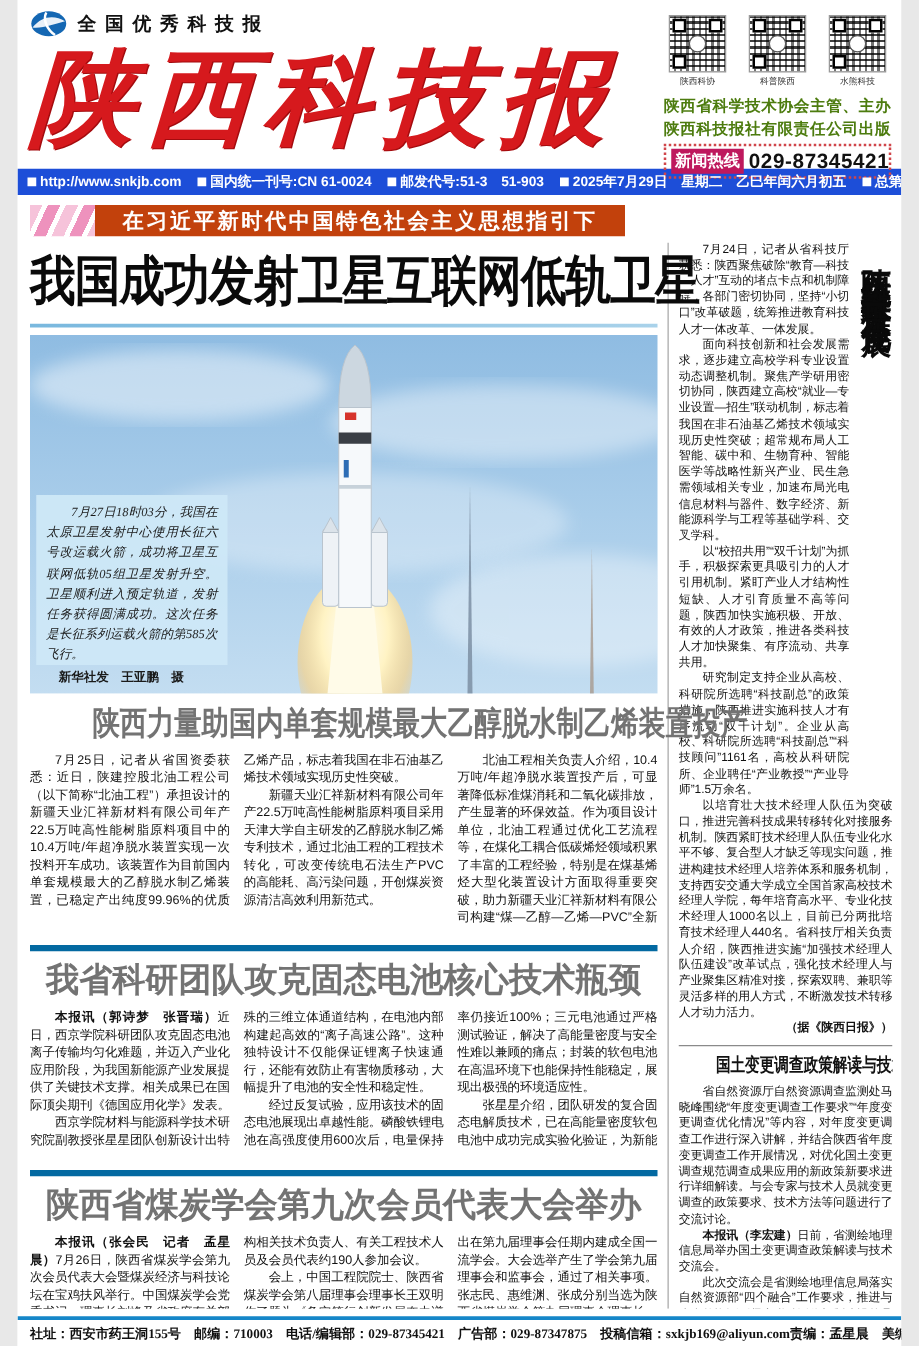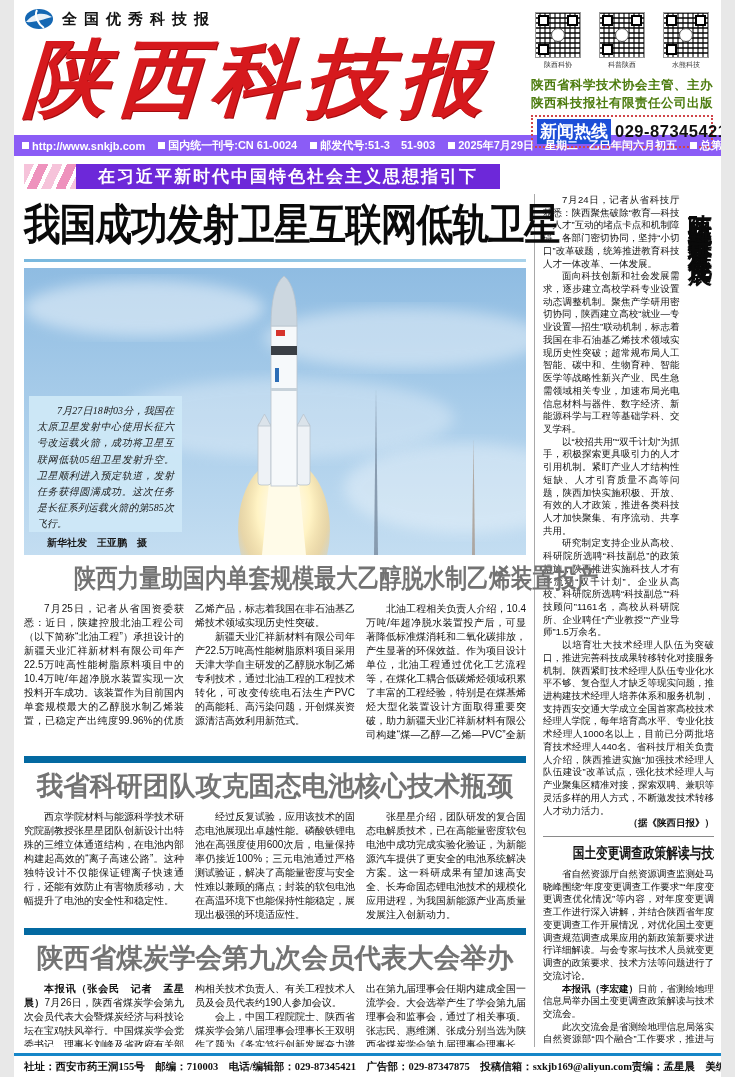--- a/index.html
+++ b/index.html
@@ -22,34 +22,34 @@
   .qr { width:46px; height:46px; margin:0 auto; border:1px solid #999; position:relative; background:#fff;
         background-image:
           repeating-linear-gradient(0deg, transparent 0 3px, rgba(0,0,0,.75) 3px 5px),
           repeating-linear-gradient(90deg, #fff 0 3px, rgba(0,0,0,.55) 3px 5px); }
   .qr i { position:absolute; width:11px; height:11px; border:2.5px solid #000; background:#fff; }
   .qr i:nth-child(1){ top:2px; left:2px; } .qr i:nth-child(2){ top:2px; right:2px; } .qr i:nth-child(3){ bottom:2px; left:2px; }
   .qr b { position:absolute; left:50%; top:50%; width:14px; height:14px; margin:-7px 0 0 -7px; background:#fff; border:1px solid #555; border-radius:50%; }
   .qr-label { font-size:7px; color:#333; margin-top:2px; }
   .pub-line { font-family:"Liberation Serif", serif; font-weight:bold; font-size:12.5px; letter-spacing:0.5px; color:#4d7c0f; line-height:1.45; white-space:nowrap; }
   .hotline { margin-top:3px; border:2px dotted #d0454a; padding:2px 4px; display:flex; align-items:center; gap:4px; white-space:nowrap; }
-  .hotline-label { background:#1d4ed8; color:#fff; font-weight:bold; font-size:17px; padding:1px 3px; }
+  .hotline-label { background:#be185d; color:#fff; font-weight:bold; font-size:13px; padding:1px 3px; }
   .hotline-number { font-weight:900; font-size:16.5px; color:#111; letter-spacing:0.5px; }
 
   
-  .info-bar { height:21px; background:#8b5cf6; color:#fff; display:flex; align-items:center; gap:13px;
+  .info-bar { height:21px; background:#1d4ed8; color:#fff; display:flex; align-items:center; gap:13px;
               padding:0 8px; font-size:11px; font-weight:bold; white-space:nowrap; overflow:hidden; }
   .info-item { display:flex; align-items:center; gap:3px; }
   .sq { width:7px; height:7px; background:#fff; display:inline-block; flex:none; }
 
   
   .banner-row { display:flex; margin:8px 10px 5px 10px; width:476px; height:25px; }
   .stripes { width:52px; flex:none; background:
       repeating-linear-gradient(115deg, #f6c3da 0 9px, #ffffff 9px 13px, #ee92bd 13px 22px, #ffffff 22px 26px); }
-  .banner { flex:1; background:#6d28d9; color:#fff; font-weight:bold; font-size:17px; letter-spacing:2px;
+  .banner { flex:1; background:#c2410c; color:#fff; font-weight:bold; font-size:17px; letter-spacing:2px;
             display:flex; align-items:center; justify-content:center; }
 
   
   .content { display:flex; height:853px; overflow:hidden; padding:0 7px 0 10px;justify-content:flex-end; }
   .left-col { width:510px; flex:none; padding-right:8px; }
   .right-col { flex:1; border-left:1px solid #a8a8a8; padding-left:8px; overflow:hidden; }
 
   .lead-headline { white-space:nowrap; margin-top:2px; }
   .lead-headline span { display:inline-block; font-size:43px; font-weight:900; color:#0a0a0a; letter-spacing:-1px;
                         transform:scaleX(0.85); transform-origin:left center; }
@@ -58,21 +58,21 @@
   
   .photo { position:relative; height:287px; overflow:hidden; }
   .caption-box { position:absolute; left:5px; top:128px; bottom:23px; width:153px;
                  background:rgba(206,232,247,0.95); padding:7px 8px; }
   .caption-box p { font-family:"Liberation Serif", serif; font-style:italic; font-size:10px; line-height:1.62;
                    color:#1a1a1a; text-align:justify; text-indent:2em; }
   .caption-box .credit { font-style:normal; font-weight:bold; text-indent:1em; margin-top:2px; font-family:"Liberation Sans", sans-serif; }
 
   
   .sec { margin-top:6px; }
-  .sec.ruled { border-top:7px solid #0369a1; padding-top:5px; }
+  .sec.ruled { border-top:5px solid #0369a1; padding-top:5px; }
   .sec-title { text-align:center; white-space:nowrap; font-weight:700; color:#737373; margin-bottom:6px; }
   .sec-title span { display:inline-block; transform-origin:center; }
   .t-ethanol span { font-size:26px; transform:scaleX(0.84); }
   .t-battery span { font-size:27px; transform:scaleX(0.98); }
   .t-coal span { font-size:27px; transform:scaleX(0.98); }
   .cols { column-count:3; column-gap:11px; font-size:10px; line-height:1.4; color:#111; text-align:justify; }
   .cols p { text-indent:2em; }
   .body-clip-1 { max-height:148px; overflow:hidden; }
   .body-clip-2 { max-height:122px; overflow:hidden; }
   .body-clip-3 { max-height:118px; overflow:hidden; }
@@ -242,20 +242,21 @@
           <p>7月25日，记者从省国资委获悉：近日，陕建控股北油工程公司（以下简称“北油工程”）承担设计的新疆天业汇祥新材料有限公司年产22.5万吨高性能树脂原料项目中的10.4万吨/年超净脱水装置实现一次投料开车成功。该装置作为目前国内单套规模最大的乙醇脱水制乙烯装置，已稳定产出纯度99.96%的优质乙烯产品，标志着我国在非石油基乙烯技术领域实现历史性突破。</p>
           <p>新疆天业汇祥新材料有限公司年产22.5万吨高性能树脂原料项目采用天津大学自主研发的乙醇脱水制乙烯专利技术，通过北油工程的工程技术转化，可改变传统电石法生产PVC的高能耗、高污染问题，开创煤炭资源清洁高效利用新范式。</p>
           <p>北油工程相关负责人介绍，10.4万吨/年超净脱水装置投产后，可显著降低标准煤消耗和二氧化碳排放，产生显著的环保效益。作为项目设计单位，北油工程通过优化工艺流程等，在煤化工耦合低碳烯烃领域积累了丰富的工程经验，特别是在煤基烯烃大型化装置设计方面取得重要突破，助力新疆天业汇祥新材料有限公司构建“煤—乙醇—乙烯—PVC”全新产业链。该项目的成功实施，标志着我国在替代石油路线生产烯烃领域已具备国际领先的工程化能力，为煤化工行业转型升级提供了可复制推广的示范样板。</p>
 
         </div>
       </section>
 
       <section class="sec ruled">
         <h2 class="sec-title t-battery"><span>我省科研团队攻克固态电池核心技术瓶颈</span></h2>
         <div class="cols body-clip-2">
+          <p><b class="lead-tag">本报讯（郭诗梦　张晋瑞）</b><span>近日，西京学院科研团队攻克固态电池离子传输均匀化难题，并迈入产业化应用阶段，为我国新能源产业发展提供了关键技术支撑。相关成果已在国际顶尖期刊《德国应用化学》发表。</span></p>
           <p>西京学院材料与能源科学技术研究院副教授张星星团队创新设计出特殊的三维立体通道结构，在电池内部构建起高效的“离子高速公路”。这种独特设计不仅能保证锂离子快速通行，还能有效防止有害物质移动，大幅提升了电池的安全性和稳定性。</p>
           <p>经过反复试验，应用该技术的固态电池展现出卓越性能。磷酸铁锂电池在高强度使用600次后，电量保持率仍接近100%；三元电池通过严格测试验证，解决了高能量密度与安全性难以兼顾的痛点；封装的软包电池在高温环境下也能保持性能稳定，展现出极强的环境适应性。</p>
           <p>张星星介绍，团队研发的复合固态电解质技术，已在高能量密度软包电池中成功完成实验化验证，为新能源汽车提供了更安全的电池系统解决方案。这一科研成果有望加速高安全、长寿命固态锂电池技术的规模化应用进程，为我国新能源产业高质量发展注入创新动力。</p>
         </div>
       </section>
 
       <section class="sec ruled">
         <h2 class="sec-title t-coal"><span>陕西省煤炭学会第九次会员代表大会举办</span></h2>
         <div class="cols body-clip-3">
           <p><b class="lead-tag">本报讯（张会民　记者　孟星晨）</b><span>7月26日，陕西省煤炭学会第九次会员代表大会暨煤炭经济与科技论坛在宝鸡扶风举行。中国煤炭学会党委书记、理事长刘峰及省政府有关部门负责同志出席，全省煤炭系统有关企事业单位、煤炭高等院校、科研机构相关技术负责人、有关工程技术人员及会员代表约190人参加会议。</span></p>

